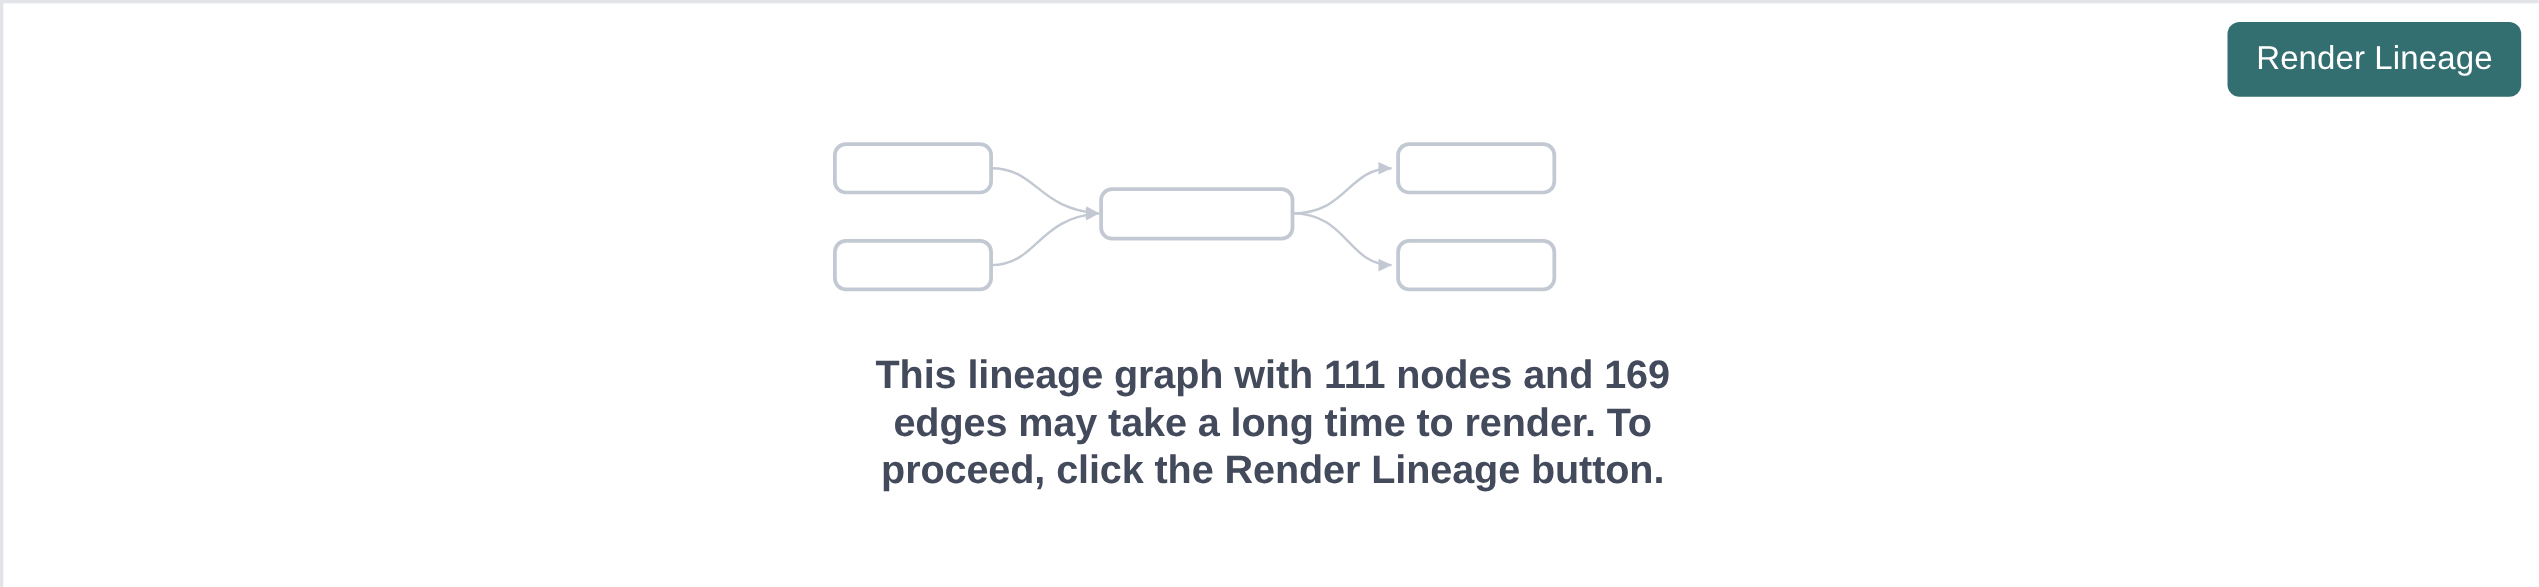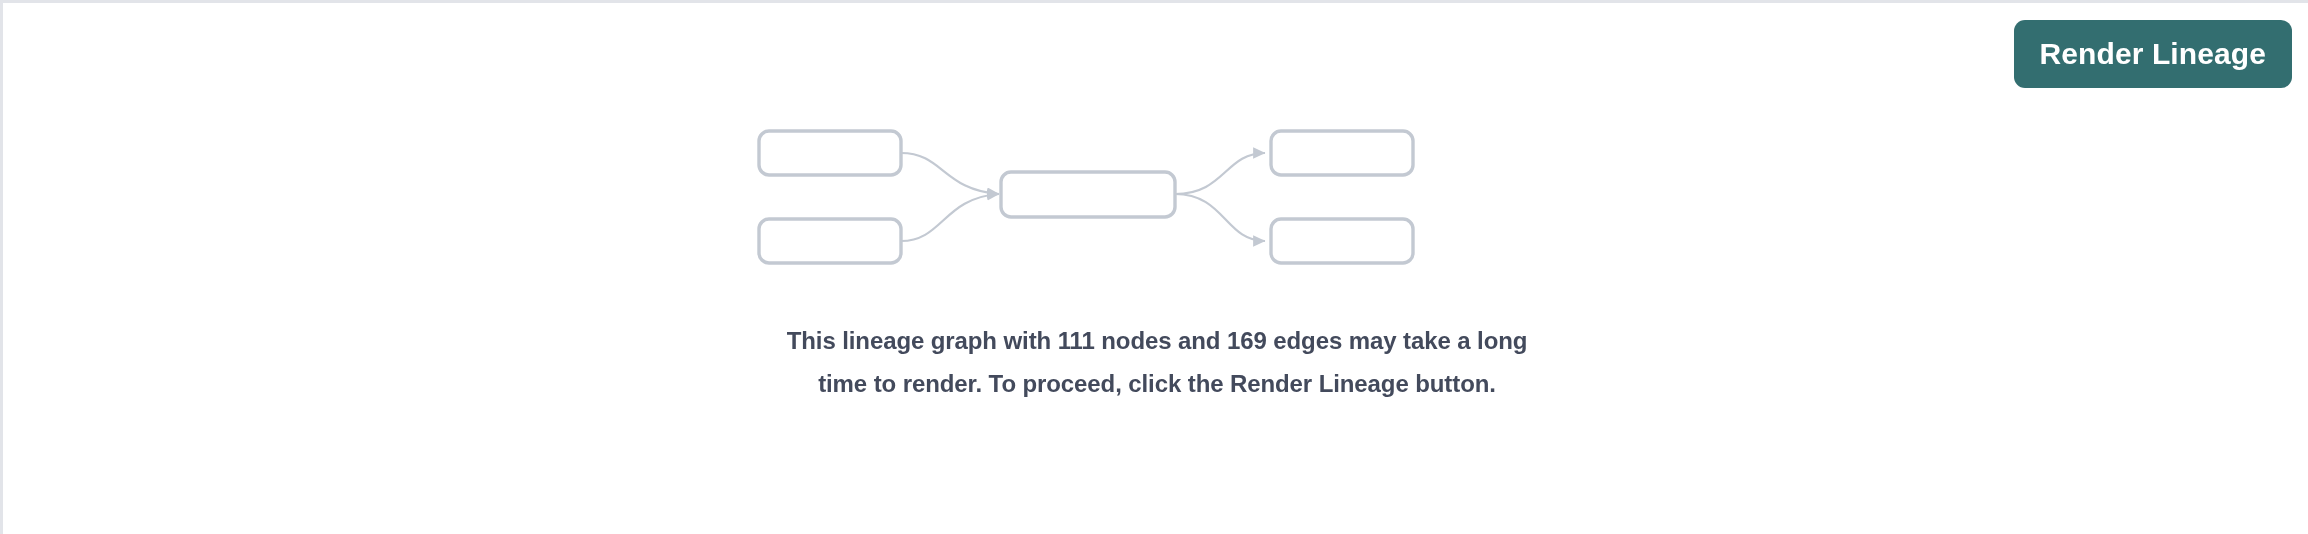--- a/index.html
+++ b/index.html
@@ -37,21 +37,21 @@
   }
   #render-lineage-button {
     background: #336e70;
     color: #ffffff;
     border: none;
     border-radius: 11px;
     padding: 0 26px;
     height: 68px;
     font-family: "Liberation Sans", sans-serif;
     font-size: 30px;
-    font-weight: bold;
+    font-weight: normal;
     letter-spacing: 0.1px;
     line-height: 68px;
     cursor: pointer;
     white-space: nowrap;
   }
 
   
   #empty-state {
     position: absolute;
     left: 0;
@@ -70,21 +70,21 @@
     width: 800px;
     height: 140px;
     display: block;
   }
 
   #empty-state-message {
     margin-top: 52px;
     width: 790px;
     text-align: center;
     font-family: "Liberation Sans", sans-serif;
-    font-size: 24px;
+    font-size: 36px;
     font-weight: bold;
     line-height: 43px;
     color: #434a5c;
     letter-spacing: -0.1px;
   }
 </style>
 </head>
 <body>
 
 <div id="lineage-panel">

